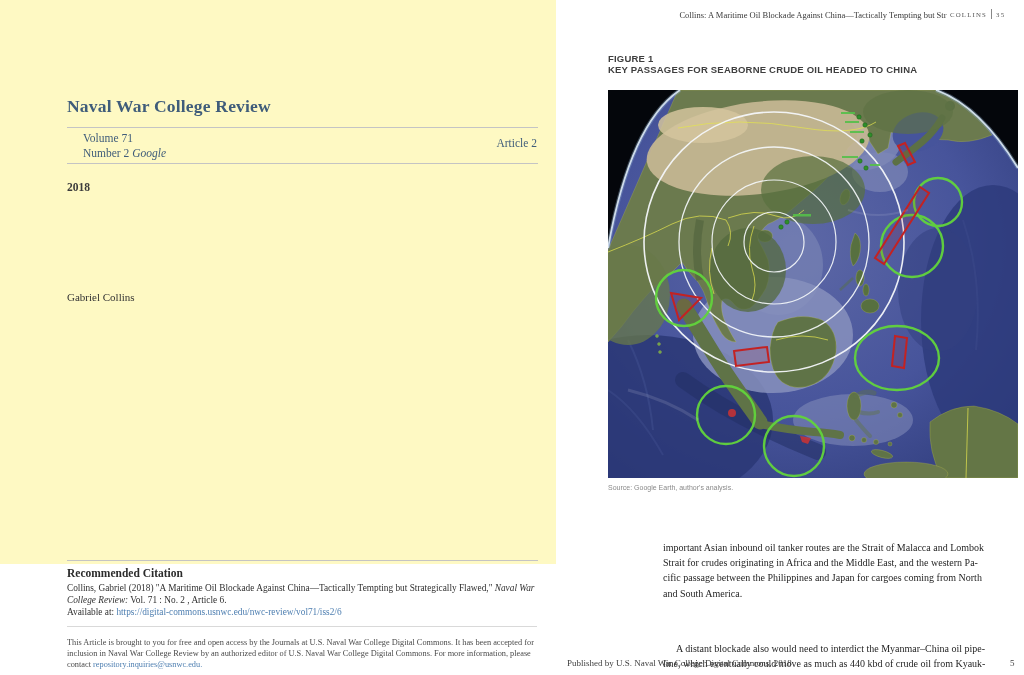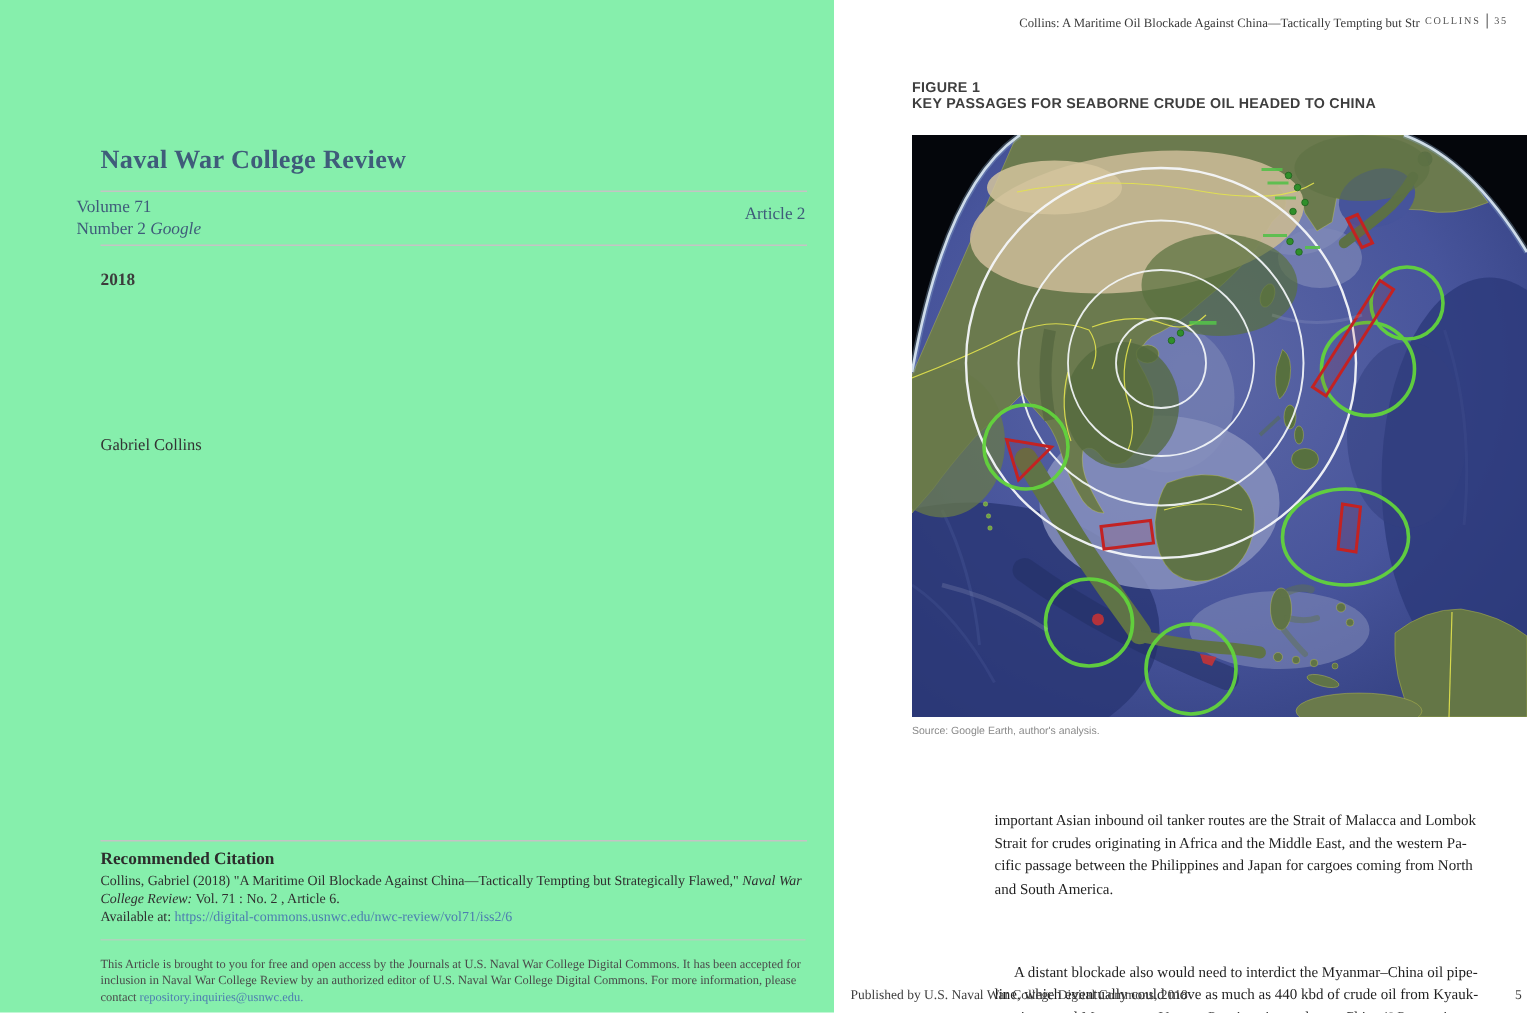--- a/index.html
+++ b/index.html
@@ -1,24 +1,24 @@
 <!DOCTYPE html>
 <html style="--accent-heading: #3f5c7a; --link-blue: #4d7eb0; --rule-gray: #c4c4c4; --figure-heading: #3e3e3e; --map-ring-white: #f4f7fa; --map-chokepoint-green: #62d43c; --map-passage-red: #c32222;"><head>
 <meta charset="utf-8">
 <style>
   * { margin:0; padding:0; box-sizing:border-box; }
   html,body { width:1024px; height:675px; background:#ffffff; overflow:hidden;
               font-family:"Liberation Serif", serif; }
   .abs { position:absolute; }
   
-  #page-left { position:absolute; left:0; top:0; width:556px; height:675px; background:#86efac; }
+  #page-left { position:absolute; left:0; top:0; width:556px; height:564px; background:#fef9c3; }
   .journal-title { left:67px; top:96px; font-size:17.5px; font-weight:bold;
                    color:var(--accent-heading); letter-spacing:.2px; }
   .rule { height:1px; background:var(--rule-gray); }
-  .vol-block { left:51px; top:131px; font-size:11.5px; line-height:14.5px; color:var(--accent-heading); }
+  .vol-block { left:83px; top:131px; font-size:11.5px; line-height:14.5px; color:var(--accent-heading); }
   .article-no { left:360px; top:137px; width:177px; text-align:right; font-size:11.5px; color:var(--accent-heading); }
   .year { left:67px; top:181px; font-size:11.5px; font-weight:600; color:#3c3c3c; }
   .article-title { left:66px; top:202px; width:482px; font-size:24px; line-height:28.5px;
                    color:#2d2d2d; font-weight:400; }
   .author { left:67px; top:291px; font-size:11px; color:#333; }
   .follow { left:67px; top:533px; font-size:12px; color:#2b2b2b; }
   .follow b { font-weight:bold; }
   a.lnk { color:var(--link-blue); text-decoration:none; }
   .rec-head { left:67px; top:567px; font-size:11.5px; font-weight:bold; color:#2c2c2c; }
   .citation { left:67px; top:582px; width:476px; font-size:9.3px; line-height:12px; color:#2f2f2f; }

